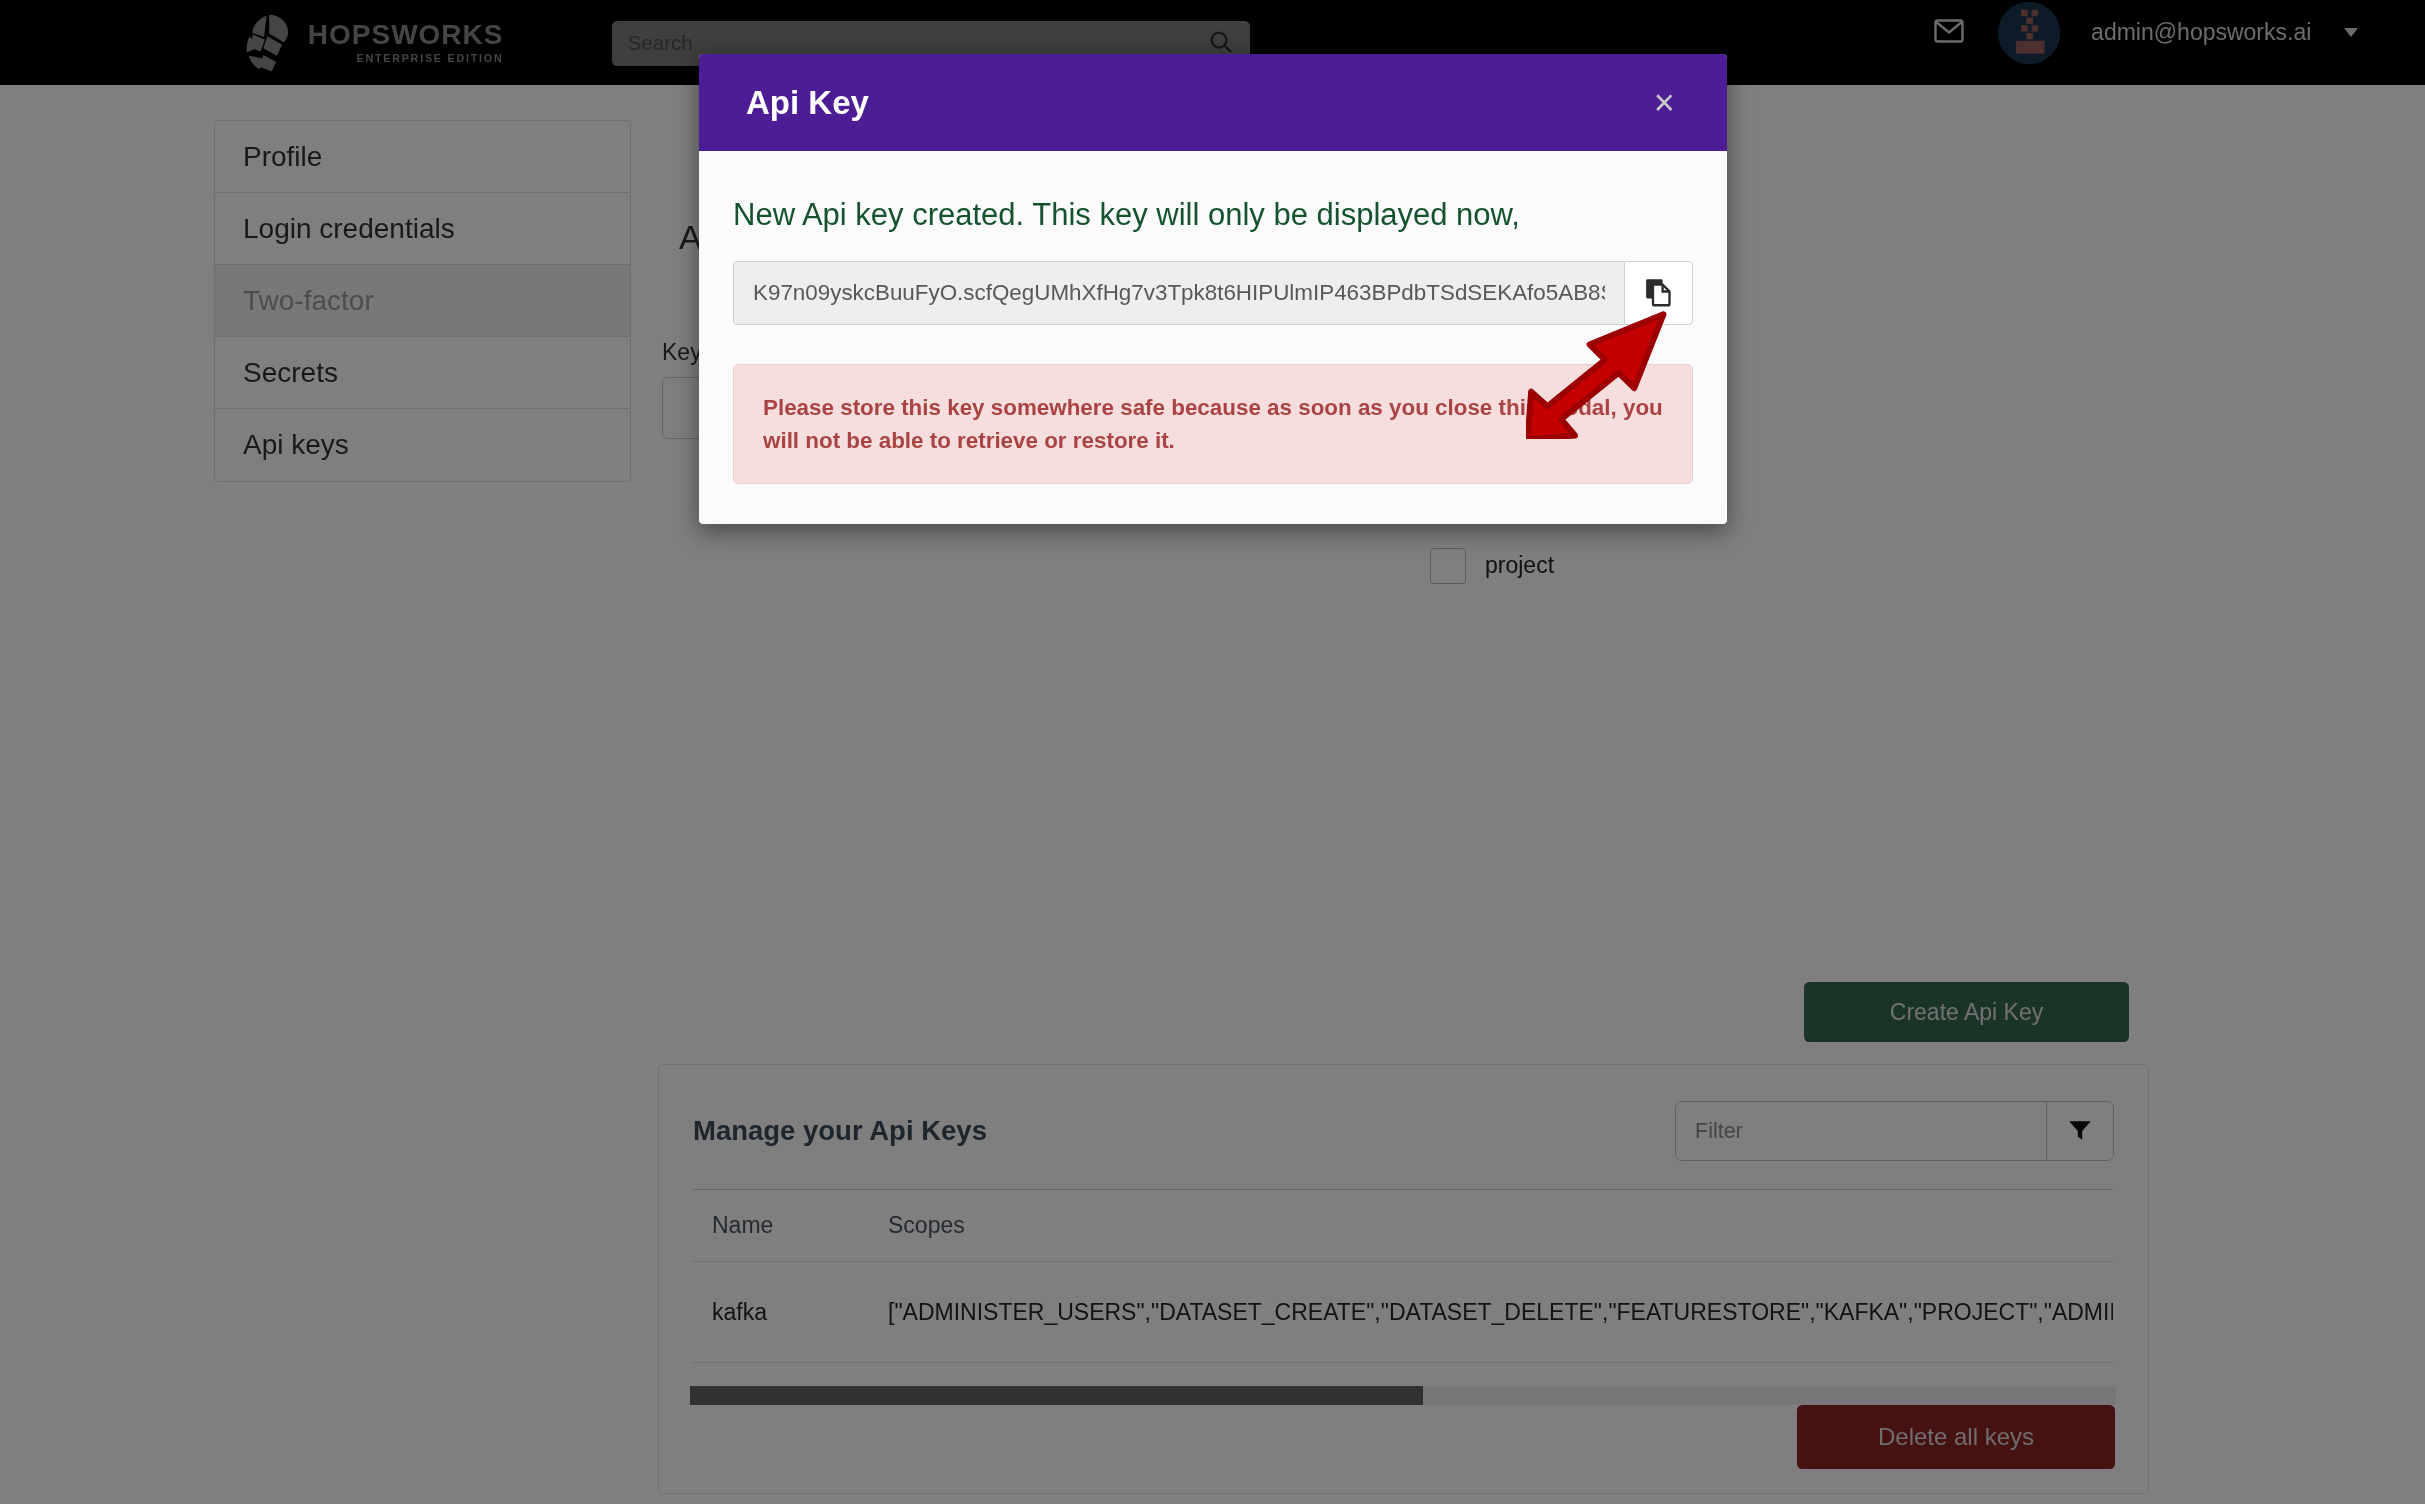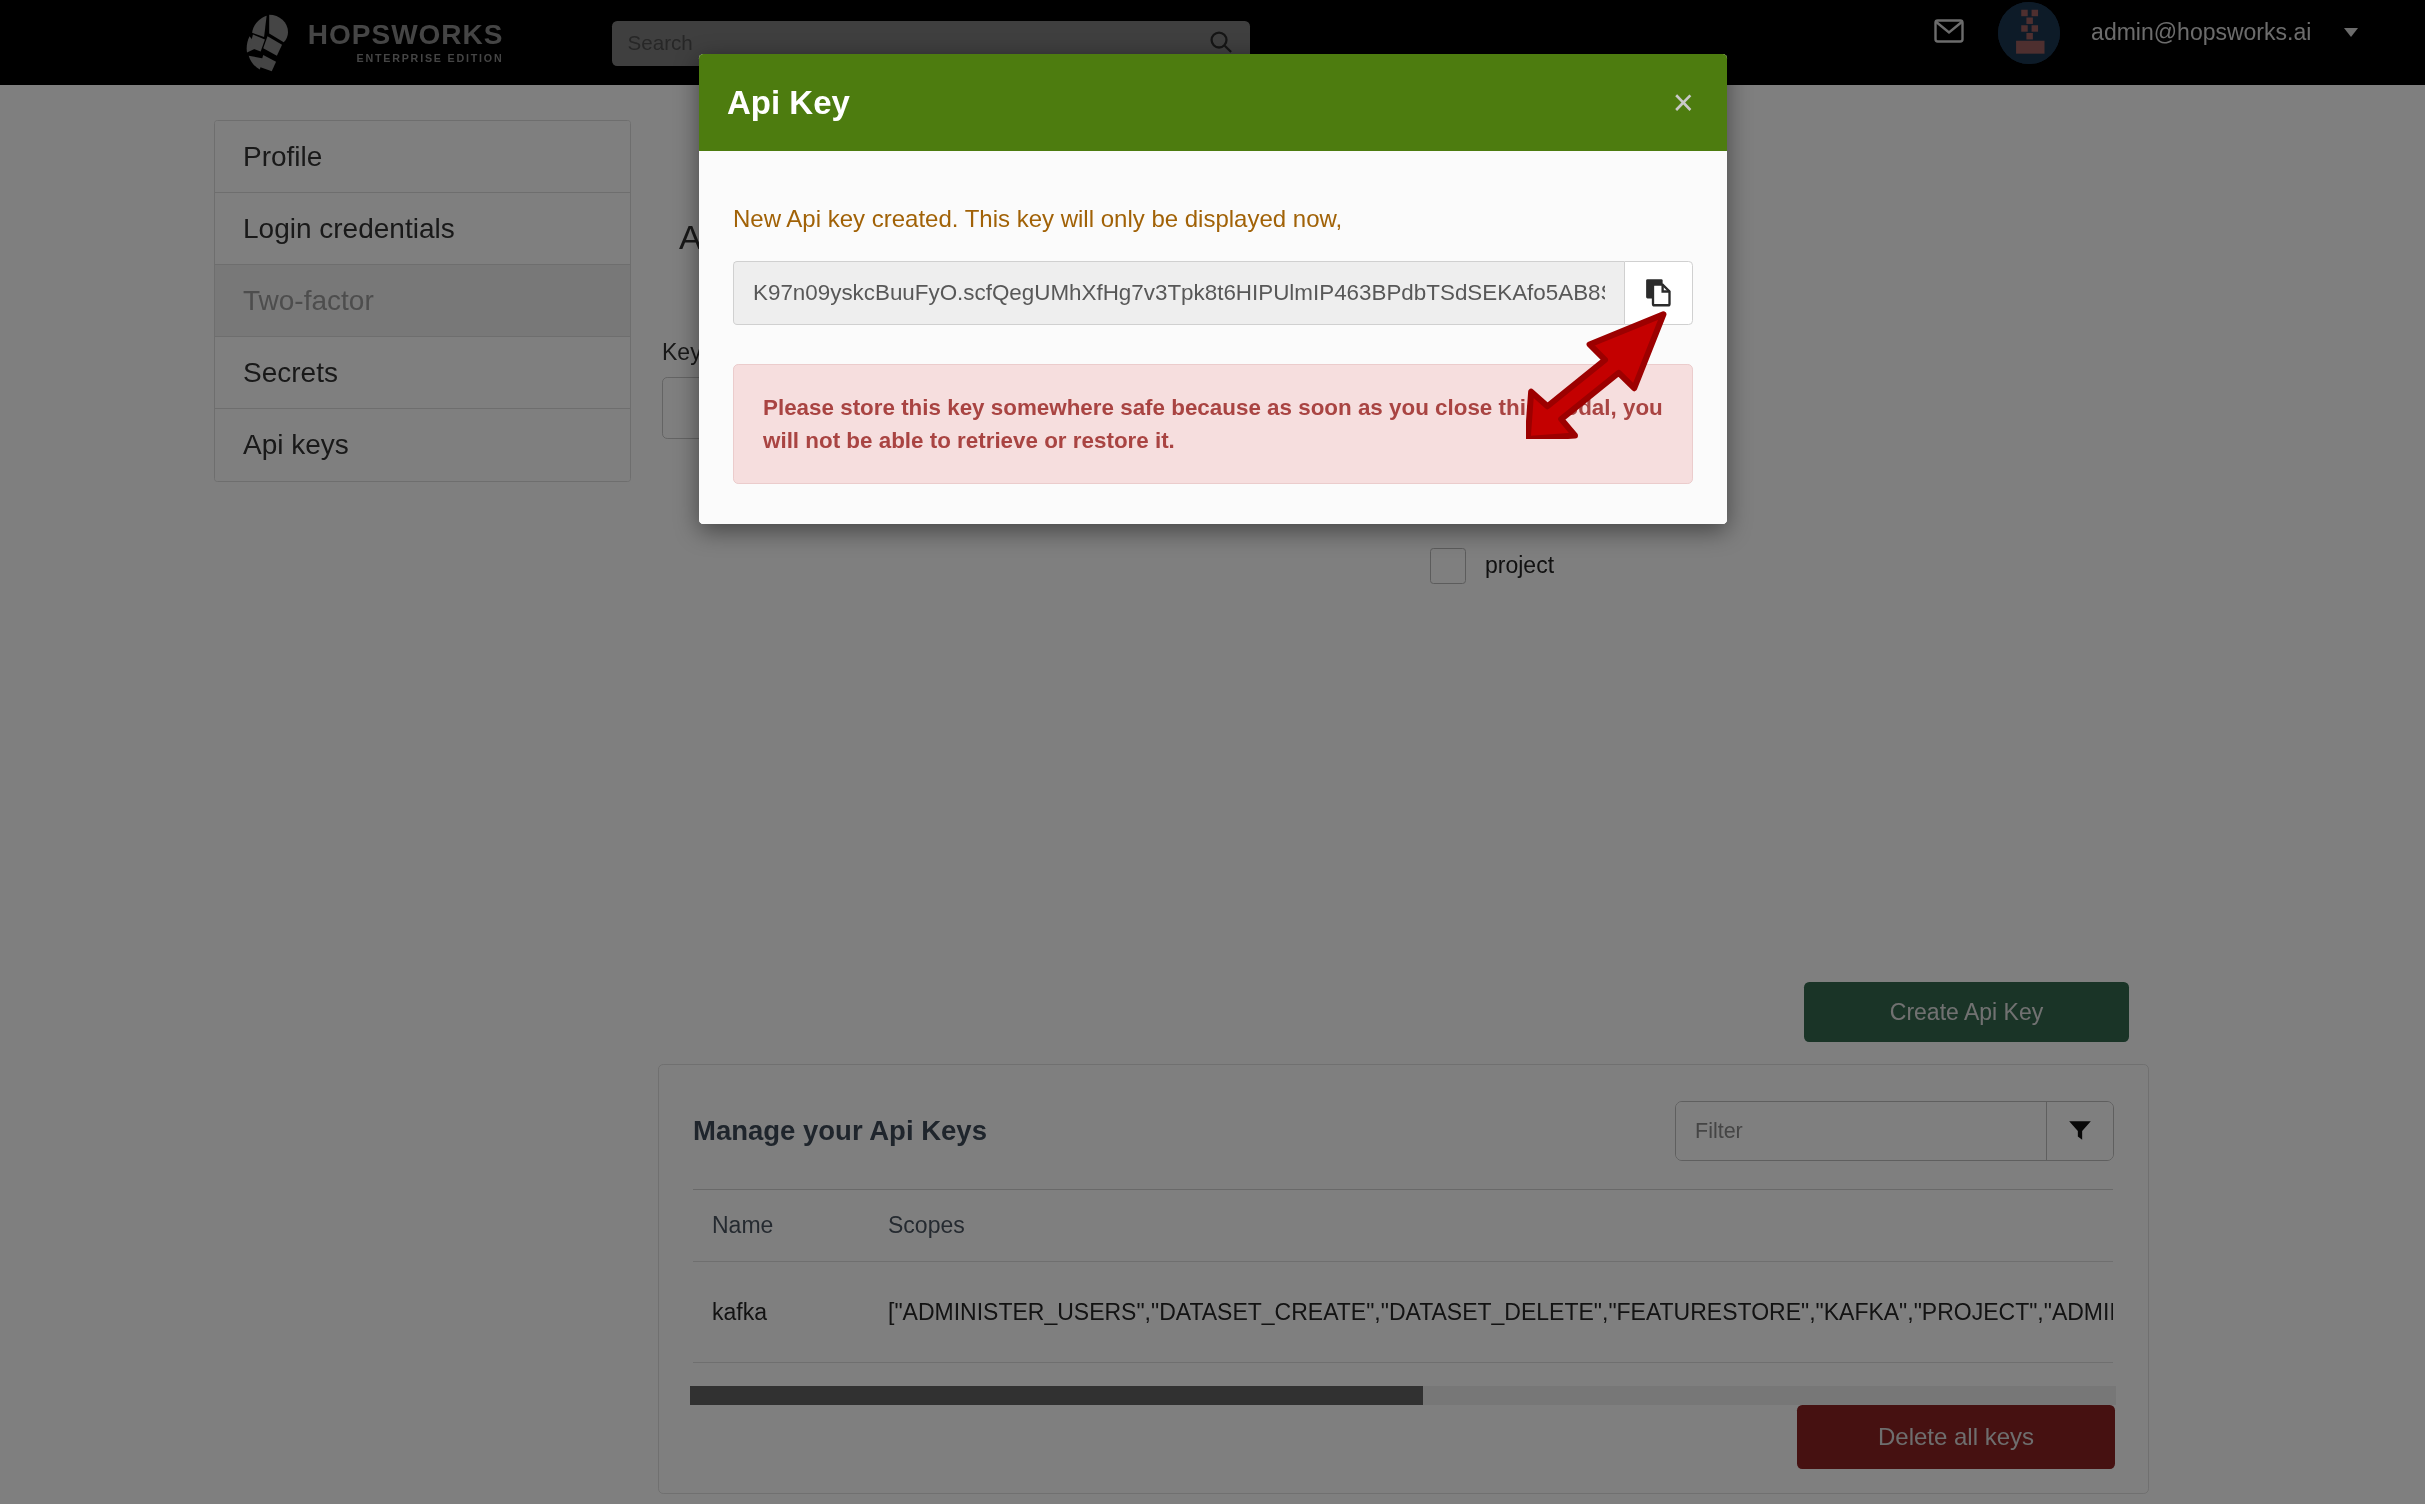--- a/index.html
+++ b/index.html
@@ -308,25 +308,25 @@
     left: 699px;
     top: 54px;
     width: 1028px;
     z-index: 60;
     background: #fbfbfb;
     border-radius: 4.3px;
     box-shadow: 0 6.9px 24px rgba(0,0,0,0.45);
     overflow: hidden;
   }
   .modal-header {
-    background: #4d7c0f;
+    background: #4c1d95;
     height: 97px;
     display: flex;
     align-items: center;
-    padding: 0 28px;
+    padding: 0 47px;
   }
   .modal-title {
     color: #ffffff;
     font-size: 33px;
     font-weight: 600;
   }
   .modal-close {
     margin-left: auto;
     color: #c9c9c9;
     font-size: 36px;
@@ -335,24 +335,23 @@
     border: none;
     cursor: pointer;
     font-family: "Liberation Sans", sans-serif;
     padding: 0 5.2px;
   }
   .modal-body {
     padding: 46px 34px 40px 34px;
     background: #fbfbfb;
   }
   .modal-msg {
-    font-size: 24px;
-    color: #a16207;
+    font-size: 31px;
+    color: #14532d;
     margin-bottom: 28px;
-    margin-top: 8px;
   }
   .key-row {
     display: flex;
     width: 100%;
     height: 64px;
     margin-bottom: 39px;
   }
   .key-input {
     flex: 1;
     background: #eeeeee;

